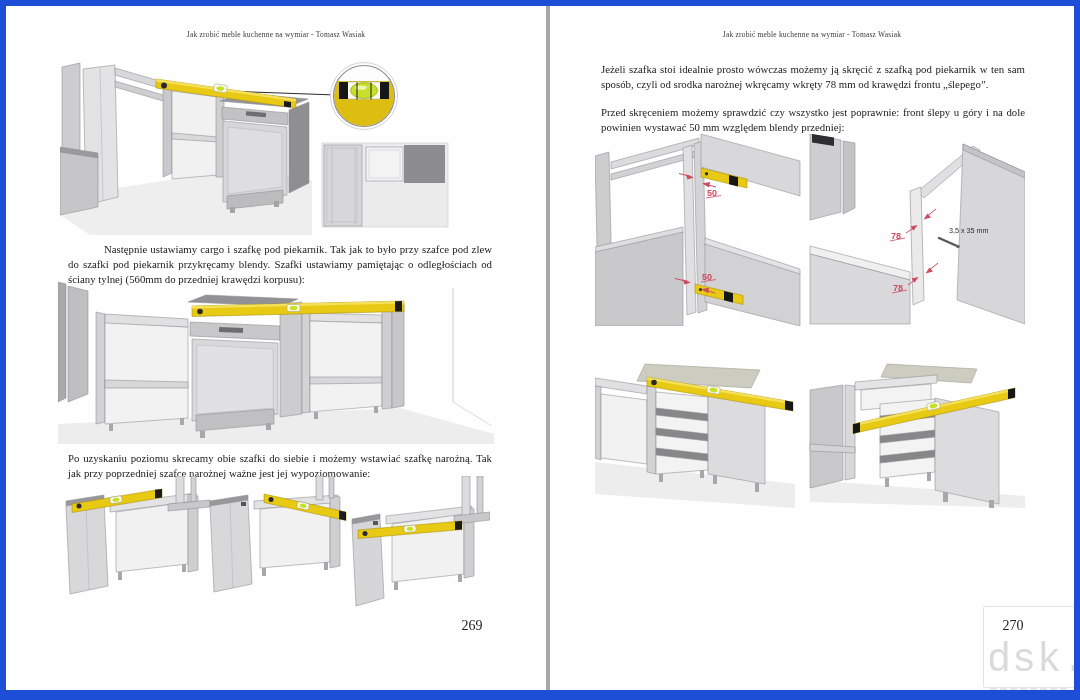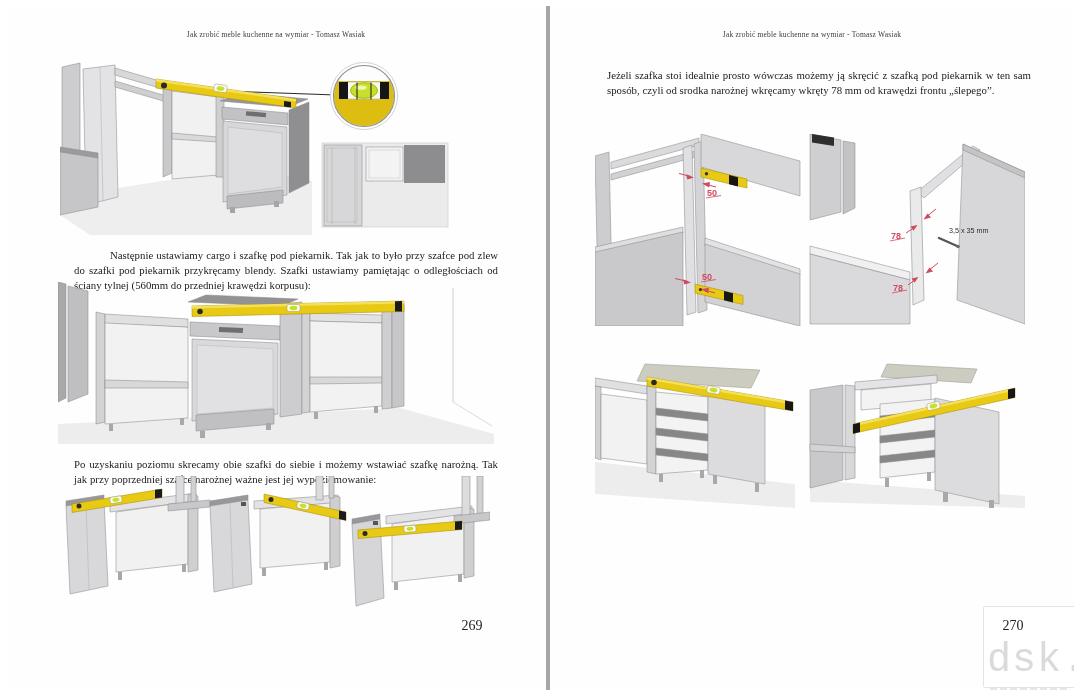--- a/index.html
+++ b/index.html
@@ -1,24 +1,24 @@
 <!DOCTYPE html>
 <html><head>
 <meta charset="utf-8">
 <style>
   html,body{margin:0;padding:0;background:#6e6e6e;}
-  .stage{position:relative;width:1080px;height:700px;background:#ffffff;overflow:hidden;
+  .stage{position:relative;width:1080px;height:700px;background:#1d4ed8;overflow:hidden;
          font-family:"Liberation Serif",serif;}
   .page{position:absolute;top:6px;height:684px;background:#fefefe;overflow:hidden;}
   .page-left{left:6px;width:540px;}
   .page-right{left:550px;width:524px;}
   .divider{position:absolute;left:546px;top:6px;width:4px;height:684px;background:#a6a6a6;}
   .running-header{position:absolute;top:24px;left:0;right:0;text-align:center;
                   font-size:7.5px;color:#3a3a3a;letter-spacing:.2px;}
-  .para{position:absolute;margin:12px;width:424px;font-size:10.8px;line-height:15px;
+  .para{position:absolute;margin:6px;width:424px;font-size:10.8px;line-height:15px;
         color:#1b1b1b;text-align:justify;}
   .page-left .para{left:56px;}
   .page-right .para{left:45px;}
   .p-indent{text-indent:36px;}
   .lp1{top:230px}.lp2{top:439px}
   .rp1{top:50px}.rp2{top:93px}.rp3{top:326px}.rp4{top:502px}
   .pageno{position:absolute;top:612px;width:40px;text-align:center;font-size:14px;color:#222;}
   .page-left .pageno{left:446px;}
   .page-right .pageno{left:443px;z-index:3;}
   .fig{position:absolute;}
@@ -224,20 +224,21 @@
 
     <div class="pageno">269</div>
   </div>
 
   <div class="divider"></div>
 
   <div class="page page-right">
     <div class="running-header">Jak zrobić meble kuchenne na wymiar - Tomasz Wasiak</div>
 
     <p class="para rp1">Jeżeli szafka stoi idealnie prosto wówczas możemy ją skręcić z szafką pod piekarnik w ten sam sposób, czyli od srodka narożnej wkręcamy wkręty 78 mm od krawędzi frontu „ślepego”.</p>
+    <p class="para rp2">Przed skręceniem możemy sprawdzić czy wszystko jest poprawnie: front ślepy u góry i na dole powinien wystawać 50 mm względem blendy przedniej:</p>
 
     <div class="fig" id="fig4">
       <svg viewBox="0 0 430 192">
         <g>
           <polygon points="0,22 14,18 17,150 3,156" fill="#cdcdcf"></polygon>
           <polygon points="16,28 104,4 104,11 16,35" fill="#dbdbdd"></polygon>
           <polygon points="16,40 104,16 104,22 16,46" fill="#d2d2d4"></polygon>
           <polygon points="0,113 88,93 88,99 0,119" fill="#dedee0"></polygon>
           <polygon points="0,118 88,98 88,192 0,192" fill="#c9c9cb"></polygon>
           <polygon points="88,14 97,11 101,178 92,181" fill="#e0e0e2"></polygon>

